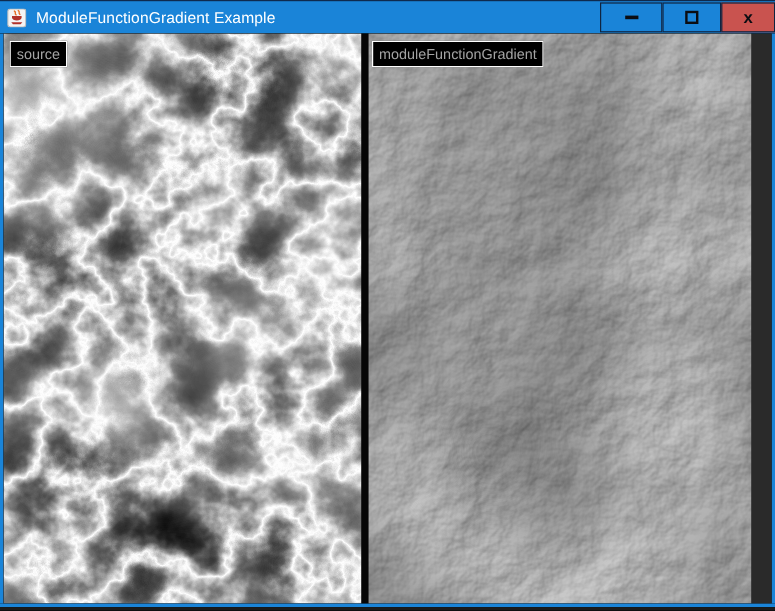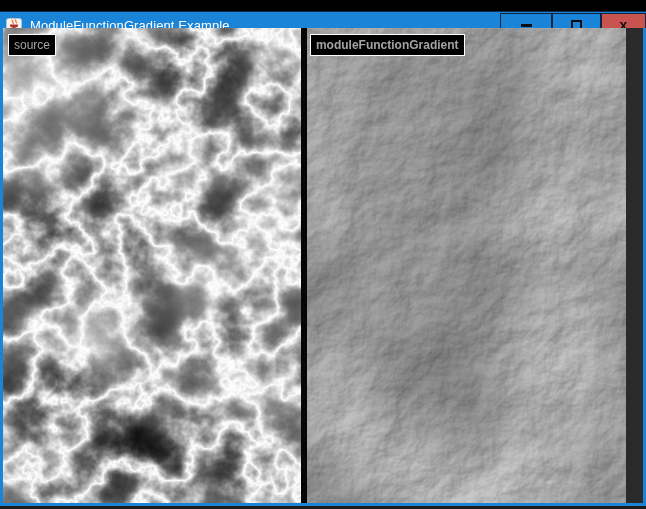--- a/index.html
+++ b/index.html
@@ -10,42 +10,42 @@
     --frame:#1a84d8;
   }
   *{margin:0;padding:0}
   html,body{width:646px;height:509px;overflow:hidden;background:#1b1b1b;
     font-family:"Liberation Sans",sans-serif;}
   .window{position:relative;width:646px;height:509px;background:#000;overflow:hidden;}
 
   
   .titlebar{position:absolute;top:0;left:0;width:646px;height:28px;
     background:var(--blue);border-top:1px solid #0e2a4e;box-sizing:border-box;
-    display:flex;align-items:center;margin-top:11px;}
+    display:flex;align-items:center;}
   .app-icon{width:16px;height:16px;margin-left:6px;flex:0 0 auto;display:block;}
   .title{color:#ffffff;font-size:13px;margin-left:8px;white-space:nowrap;
     letter-spacing:.1px;}
   .controls{position:absolute;right:0;top:1px;height:25px;display:flex;}
   .btn{box-sizing:border-box;width:52px;height:25px;border:1px solid var(--btnborder);
     background:var(--blue);display:flex;align-items:center;justify-content:center;
     padding:0;cursor:default;outline:none;}
   .btn.max{width:49px;}
   .btn.close{width:45px;background:var(--red);}
   .dash{display:block;width:11px;height:3px;background:var(--glyph);}
   .sq{display:block;width:7px;height:7px;border:2px solid var(--glyph);background:transparent;}
   .x{font-weight:700;font-size:14px;line-height:1;color:var(--glyph);transform:translateY(-1px);}
 
   
   .content{position:absolute;top:28px;left:0;width:646px;height:475px;
     background:#000;display:flex;box-sizing:border-box;
     border-left:3px solid var(--frame);border-right:3px solid var(--frame);}
   .panel{position:relative;height:475px;overflow:hidden;background:#2a2a2a;}
   .p-left{width:315px;}
   .divider{width:6px;height:475px;background:#060606;}
-  .p-right{width:355px;font-weight:bold;}
+  .p-right{width:355px;}
   svg.tex{display:block;}
   .img-label{position:absolute;top:6px;left:5px;border:1px solid #ffffff;
     background:#000000;color:#a3a3a3;font-size:12px;line-height:16px;
     padding:2px 5px;white-space:nowrap;}
   .p-right .img-label{left:3px;}
 
   
   .bottom-frame{position:absolute;top:503px;left:0;width:646px;height:3px;background:var(--frame);}
   .shadow{position:absolute;top:506px;left:0;width:646px;height:3px;background:#1b1b1b;}
 </style>

